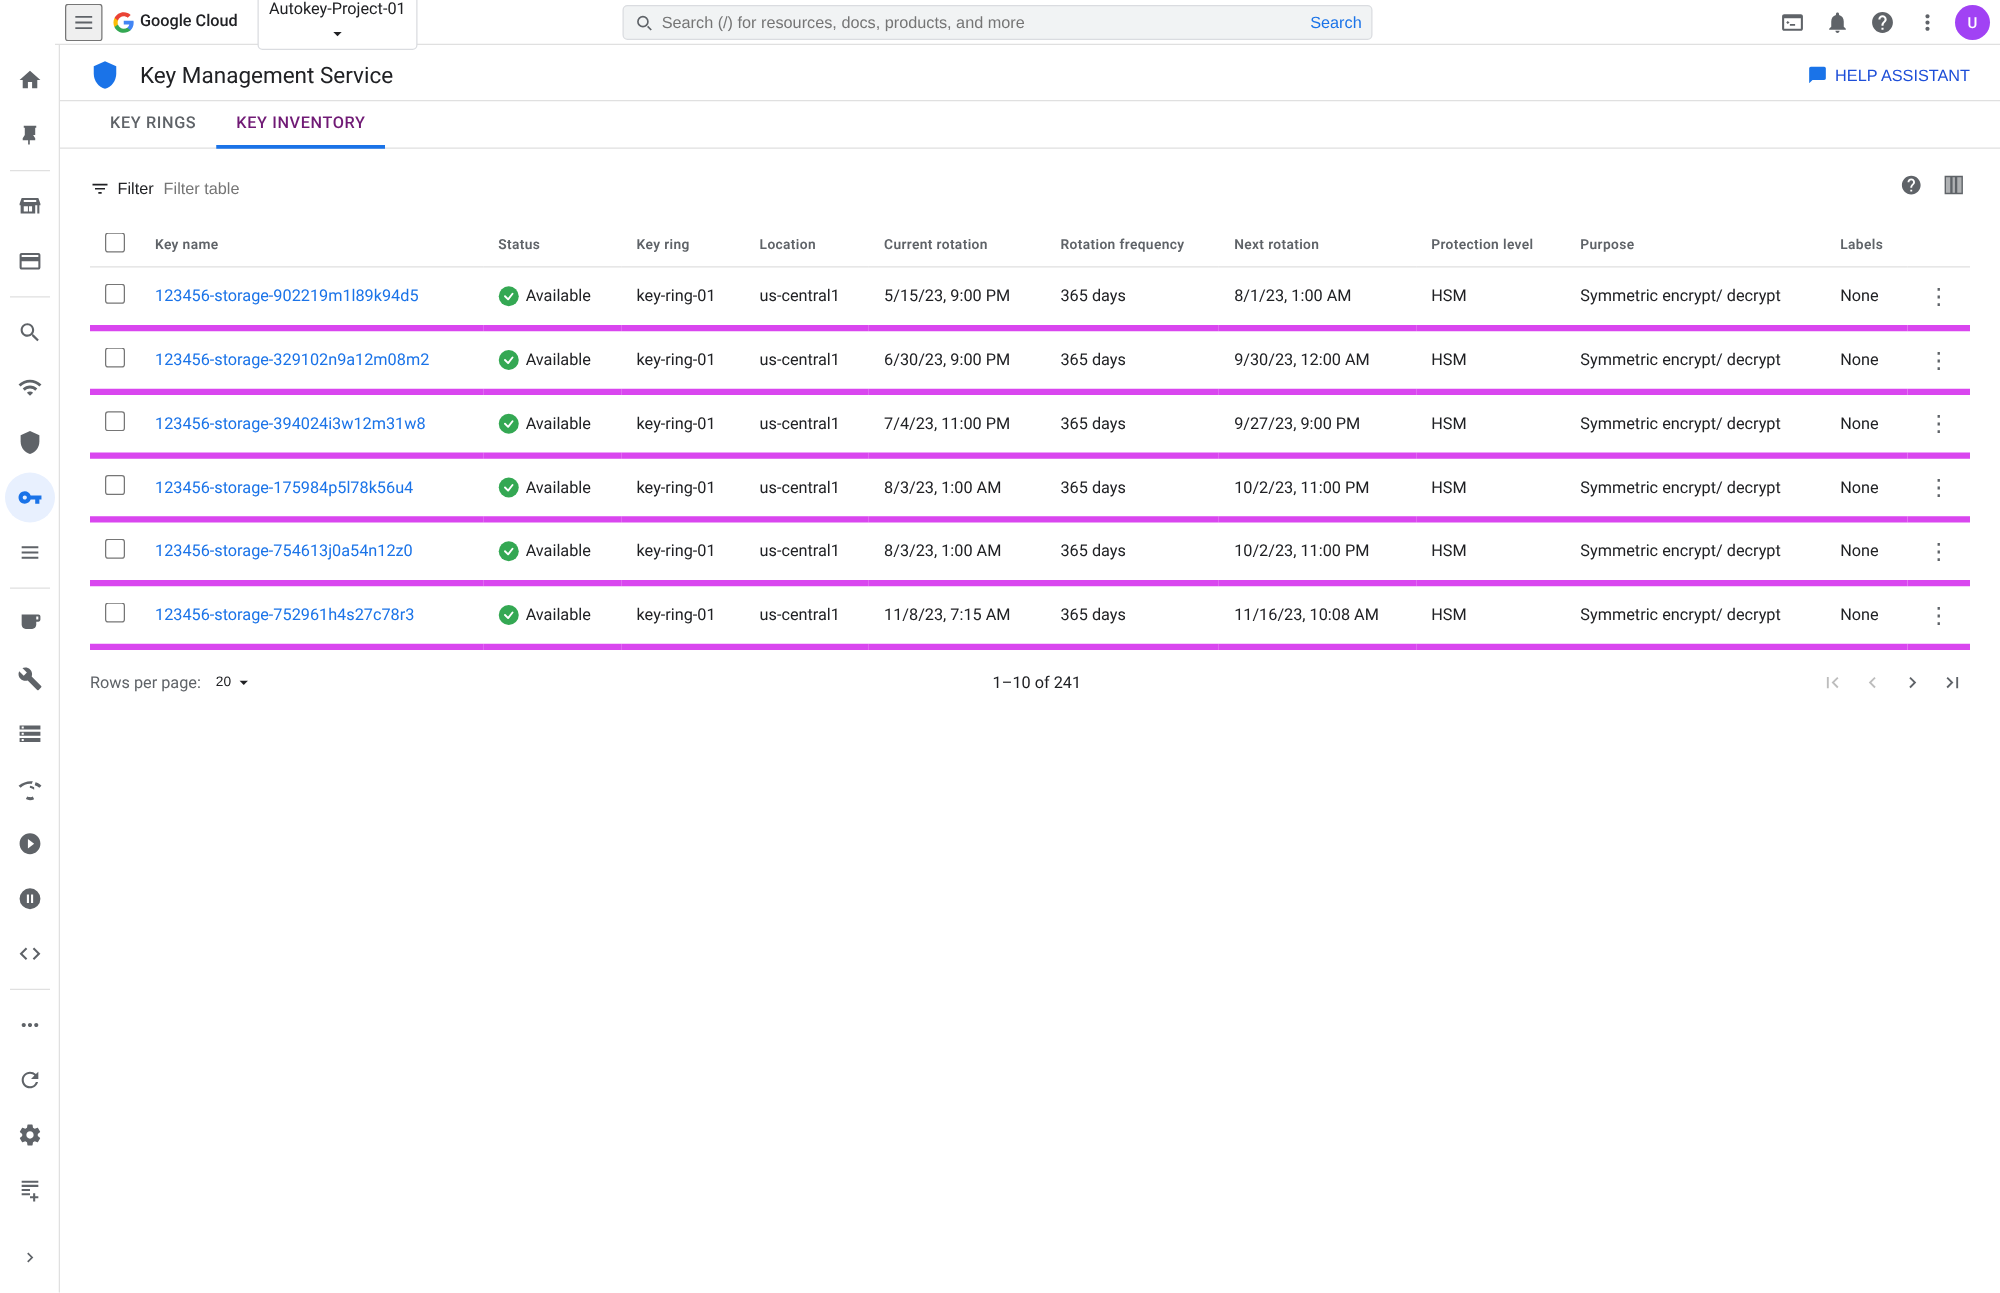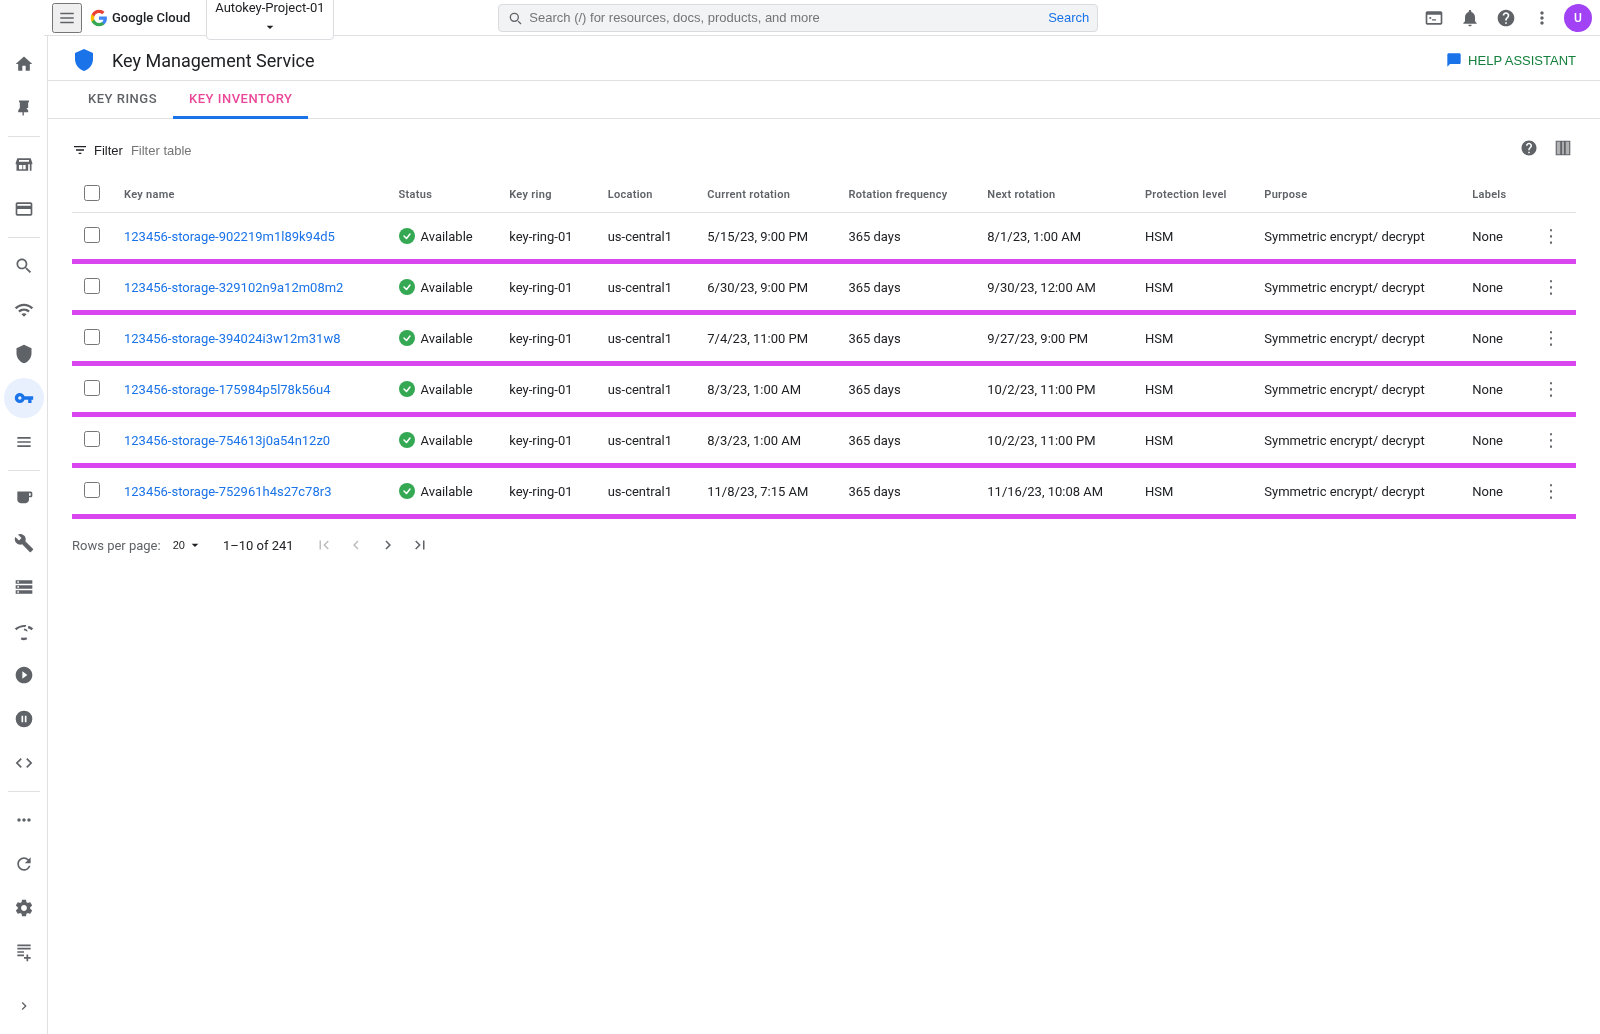--- a/index.html
+++ b/index.html
@@ -94,21 +94,21 @@
       align-items: center;
       justify-content: space-between;
       padding: 12px 24px 8px 24px;
       border-bottom: 1px solid #e0e0e0;
     }
     .page-title-row { display: flex; align-items: center; gap: 16px; }
     .page-title-icon { color: #1a73e8; font-size: 20px; }
     .page-title { font-size: 18px; font-weight: 400; color: #202124; }
     .help-assistant-btn {
       display: flex; align-items: center; gap: 6px;
-      color: #15803d; cursor: pointer; font-size: 13px; font-weight: 500;
+      color: #1d4ed8; cursor: pointer; font-size: 13px; font-weight: 500;
       border: none; background: none;
     }
 
     
     .tabs {
       display: flex;
       padding: 0 24px;
       border-bottom: 1px solid #e0e0e0;
       gap: 0;
     }
@@ -117,21 +117,21 @@
       font-size: 13px;
       font-weight: 500;
       color: #5f6368;
       cursor: pointer;
       border-bottom: 3px solid transparent;
       margin-bottom: -1px;
       letter-spacing: 0.5px;
       text-transform: uppercase;
     }
     .tab.active {
-      color: #ec4899;
+      color: #701a75;
       border-bottom-color: #1a73e8;
     }
 
     
     .content { padding: 16px 24px; }
 
     
     .filter-row {
       display: flex;
       align-items: center;
@@ -172,21 +172,21 @@
     .status-dot svg { width: 10px; height: 10px; }
     .checkbox-cell { width: 40px; }
     .checkbox { width: 16px; height: 16px; cursor: pointer; }
     .more-btn { cursor: pointer; color: #5f6368; background: none; border: none; font-size: 18px; padding: 2px 4px; border-radius: 50%; }
     .select-all-checkbox { width: 16px; height: 16px; cursor: pointer; }
 
     
     .pagination {
       display: flex;
       align-items: center;
-      justify-content: flex-start;
+      justify-content: space-between;
       padding: 12px 0 0 0;
       gap: 16px;
     }
     .rows-per-page { display: flex; align-items: center; gap: 8px; font-size: 13px; color: #5f6368; }
     .rows-select {
       border: none; background: none; font-size: 11px; color: #202124;
       cursor: pointer; outline: none; padding: 0 4px;
       display: flex; align-items: center; gap: 2px;
     }
     .page-info { font-size: 13px; color: #202124; }

